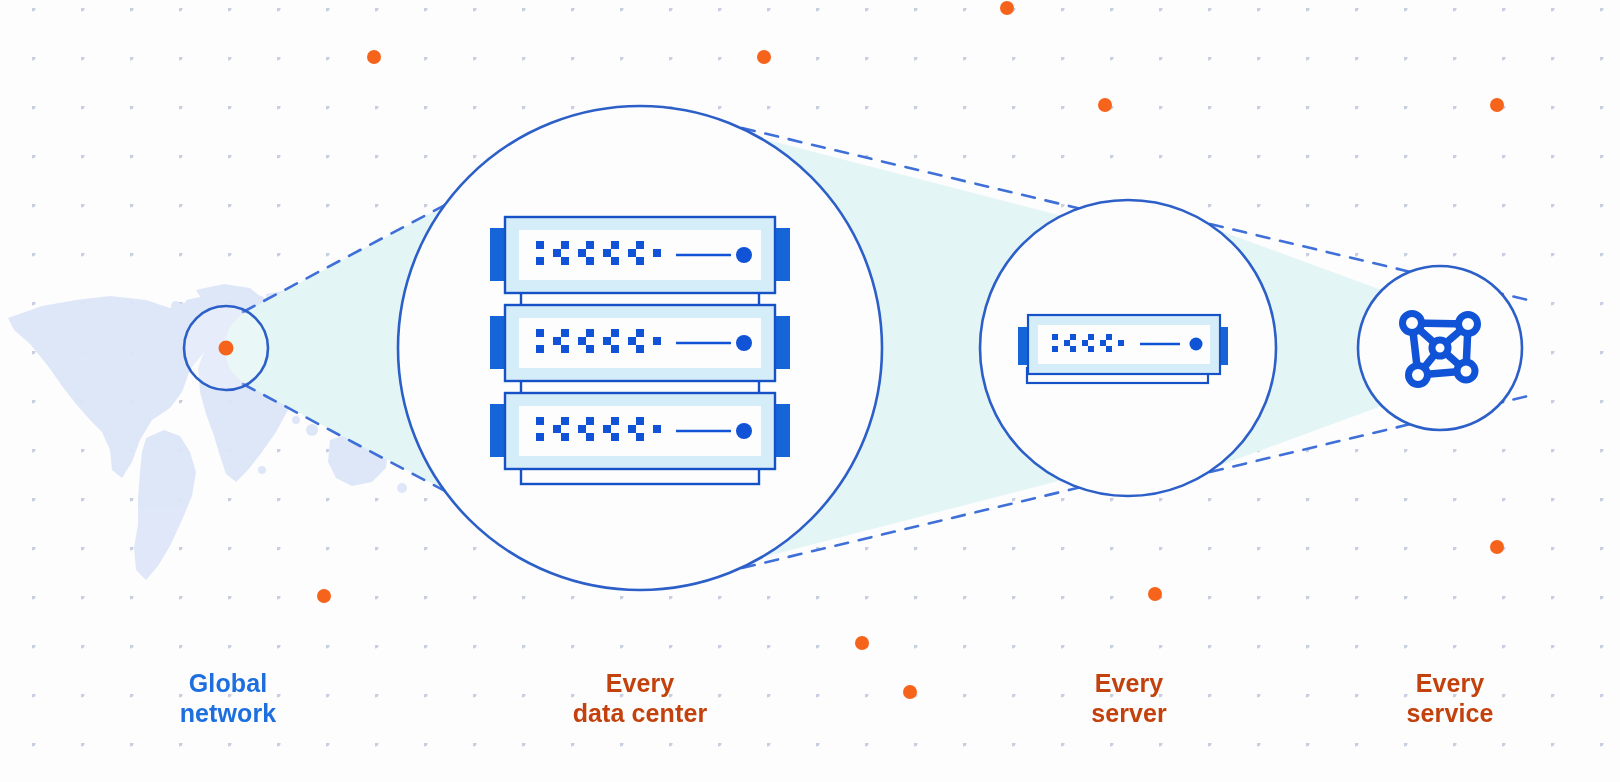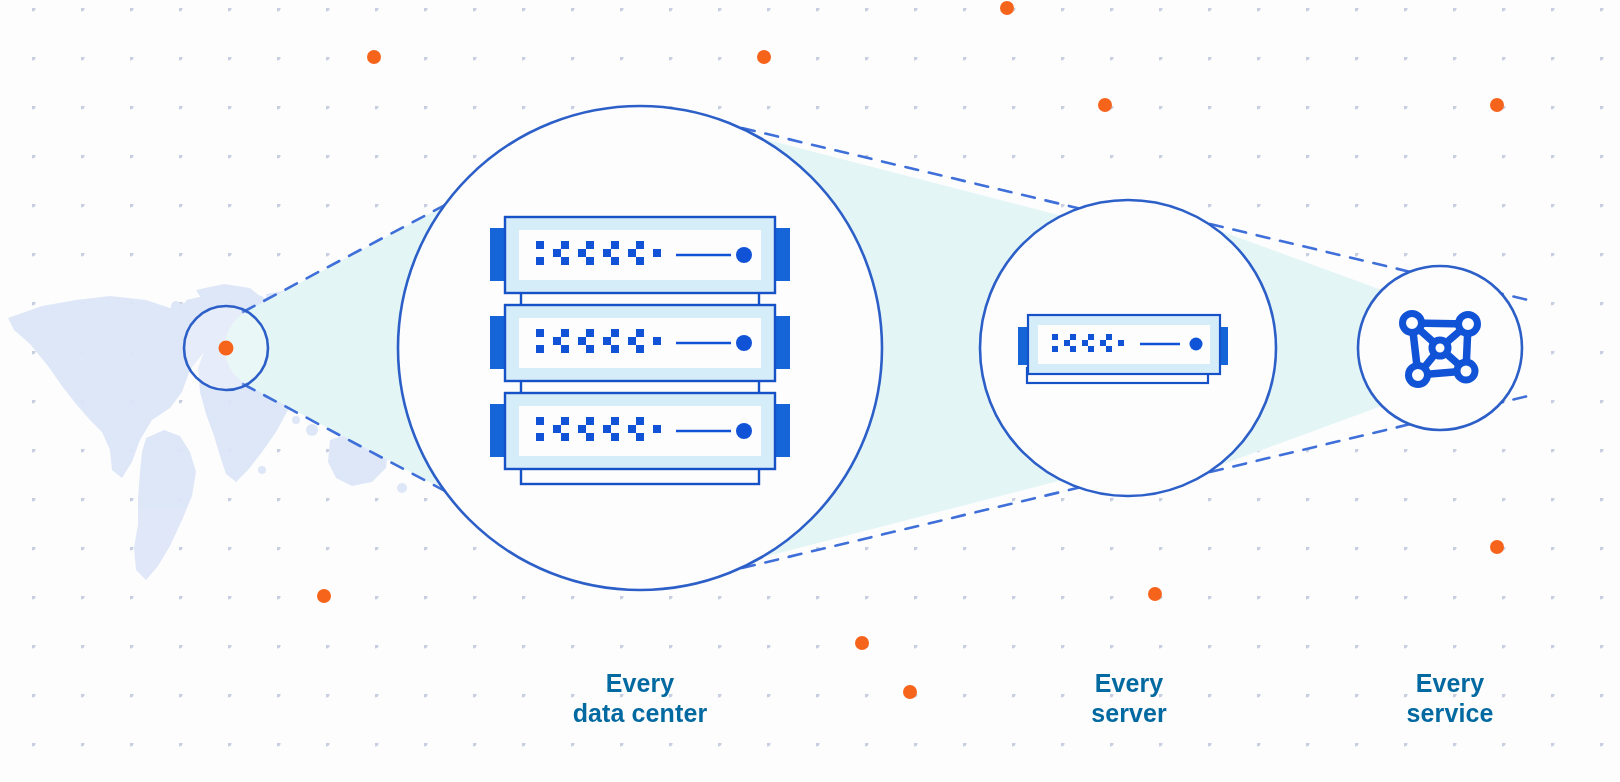--- a/index.html
+++ b/index.html
@@ -29,21 +29,21 @@
     position: absolute;
     text-align: center;
     font-family: "Liberation Sans", sans-serif;
     font-size: 25px;
     line-height: 30px;
     font-weight: 700;
     letter-spacing: 0.1px;
     white-space: pre-line;
     user-select: none;
   }
-  .label-dark { color: #0369a1; }
+  .label-dark { color: #c2410c; }
   .label-blue { color: #1d6fe0; }
 </style>
 </head>
 <body>
 
 <div id="stage">
 
   <svg id="scene" viewBox="0 0 1620 782" xmlns="http://www.w3.org/2000/svg">
     <defs>
 
@@ -267,20 +267,22 @@
         <circle cx="1497" cy="547" r="7"></circle>
         <circle cx="324" cy="596" r="7"></circle>
         <circle cx="1155" cy="594" r="7"></circle>
         <circle cx="862" cy="643" r="7"></circle>
         <circle cx="910" cy="692" r="7"></circle>
       </g>
 
     </g>
   </svg>
 
+  <div class="label label-blue" style="left:128px; top:668px; width:200px;">Global
+network</div>
 
   <div class="label label-dark" style="left:520px; top:668px; width:240px;">Every
 data center</div>
 
   <div class="label label-dark" style="left:1029px; top:668px; width:200px;">Every
 server</div>
 
   <div class="label label-dark" style="left:1350px; top:668px; width:200px;">Every
 service</div>
 

